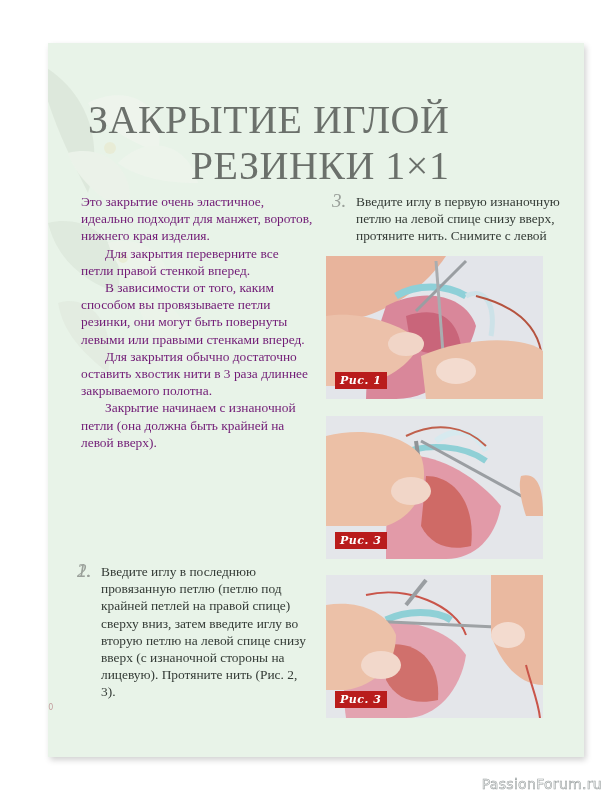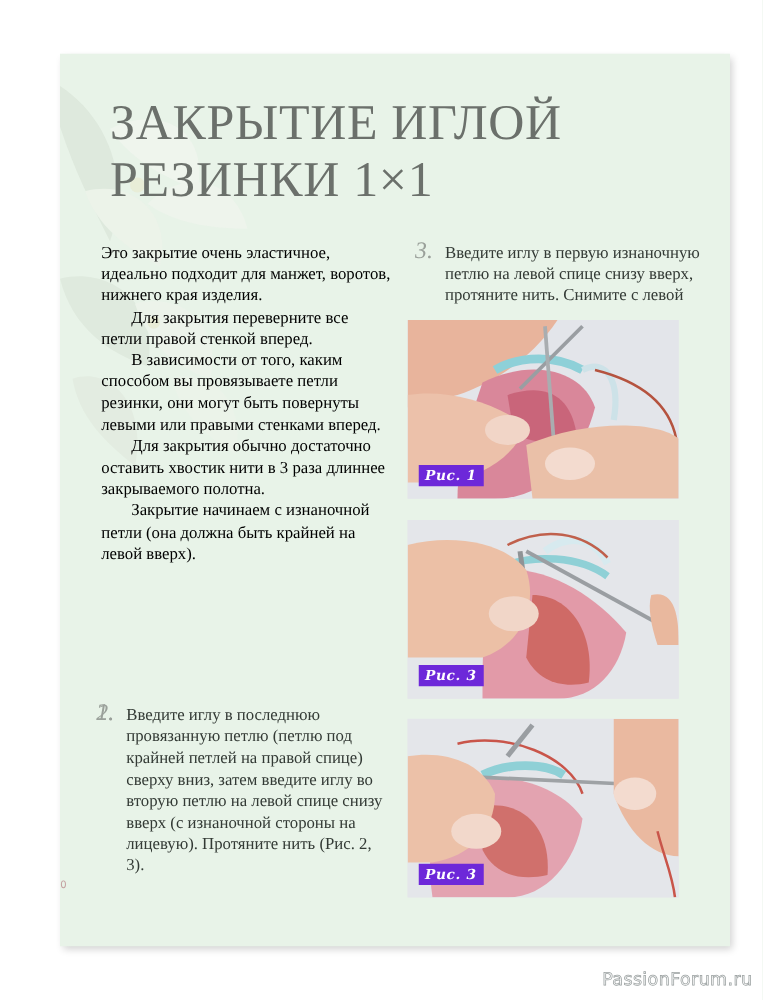--- a/index.html
+++ b/index.html
@@ -12,29 +12,29 @@
     position: absolute; left: 48px; top: 43px; width: 536px; height: 714px;
     background: #e8f3e8;
     box-shadow: 2px 3px 6px rgba(0,0,0,0.18);
     overflow: hidden;
   }
   .flower {
     position: absolute; left: 0; top: 0; width: 200px; height: 340px;
     pointer-events: none;
   }
   .title {
-    position: absolute; left: 40px; top: 32px; margin: 0;
+    position: absolute; left: 40px; top: 54px; margin: 0;
     font-family: "Liberation Serif", serif; font-weight: normal;
-    font-size: 40px; line-height: 46px; color: #6b706b; letter-spacing: 0.5px;
+    font-size: 40px; line-height: 46px; color: #6b706b; letter-spacing: 0.5px; text-align: right;
   }
   .title span { display: block; }
   .body-col {
     position: absolute; left: 33px; top: 150px; width: 232px;
     font-family: "Liberation Serif", serif;
-    font-size: 13.4px; line-height: 17.2px; color: #000000;
+    font-size: 13.4px; line-height: 17.2px; color: #701a75;
   }
   .body-col p { margin: 0; text-indent: 0; }
   .body-col p.ind { text-indent: 24px; }
   .steps { position: absolute; left: 33px; top: 520px; width: 232px;
     font-family: "Liberation Serif", serif; font-size: 13.4px; line-height: 17.2px; color: #333a35; }
   .step { position: relative; padding-left: 20px; margin: 0; }
   .num {
     position: absolute; left: -4px; top: -1px;
     font-family: "Liberation Serif", serif; font-style: italic;
     font-size: 19px; color: #9aa09a;
@@ -43,21 +43,21 @@
     position: absolute; left: 288px; top: 150px; width: 230px;
     font-family: "Liberation Serif", serif; font-size: 13.4px; line-height: 17.2px; color: #333a35;
   }
   .photo {
     position: absolute; left: 278px; width: 217px; height: 143px; overflow: hidden;
     background: #e4e6ea;
   }
   .photo svg { display: block; }
   .fig-label {
     position: absolute; left: 9px; bottom: 10px;
-    background: #6d28d9; color: #ffffff;
+    background: #b91c1c; color: #ffffff;
     font-family: "DejaVu Serif", serif; font-style: italic; font-weight: bold;
     font-size: 11px; padding: 2px 6px 2px 5px; letter-spacing: 0.5px;
   }
   .side-author {
     position: absolute; left: 52px; top: 580px;
     transform: rotate(-90deg); transform-origin: left top;
     font-family: "DejaVu Sans", sans-serif; font-size: 8px; color: #c4a0a0; letter-spacing: 0.6px;
     white-space: nowrap;
   }
   .pagenum {

